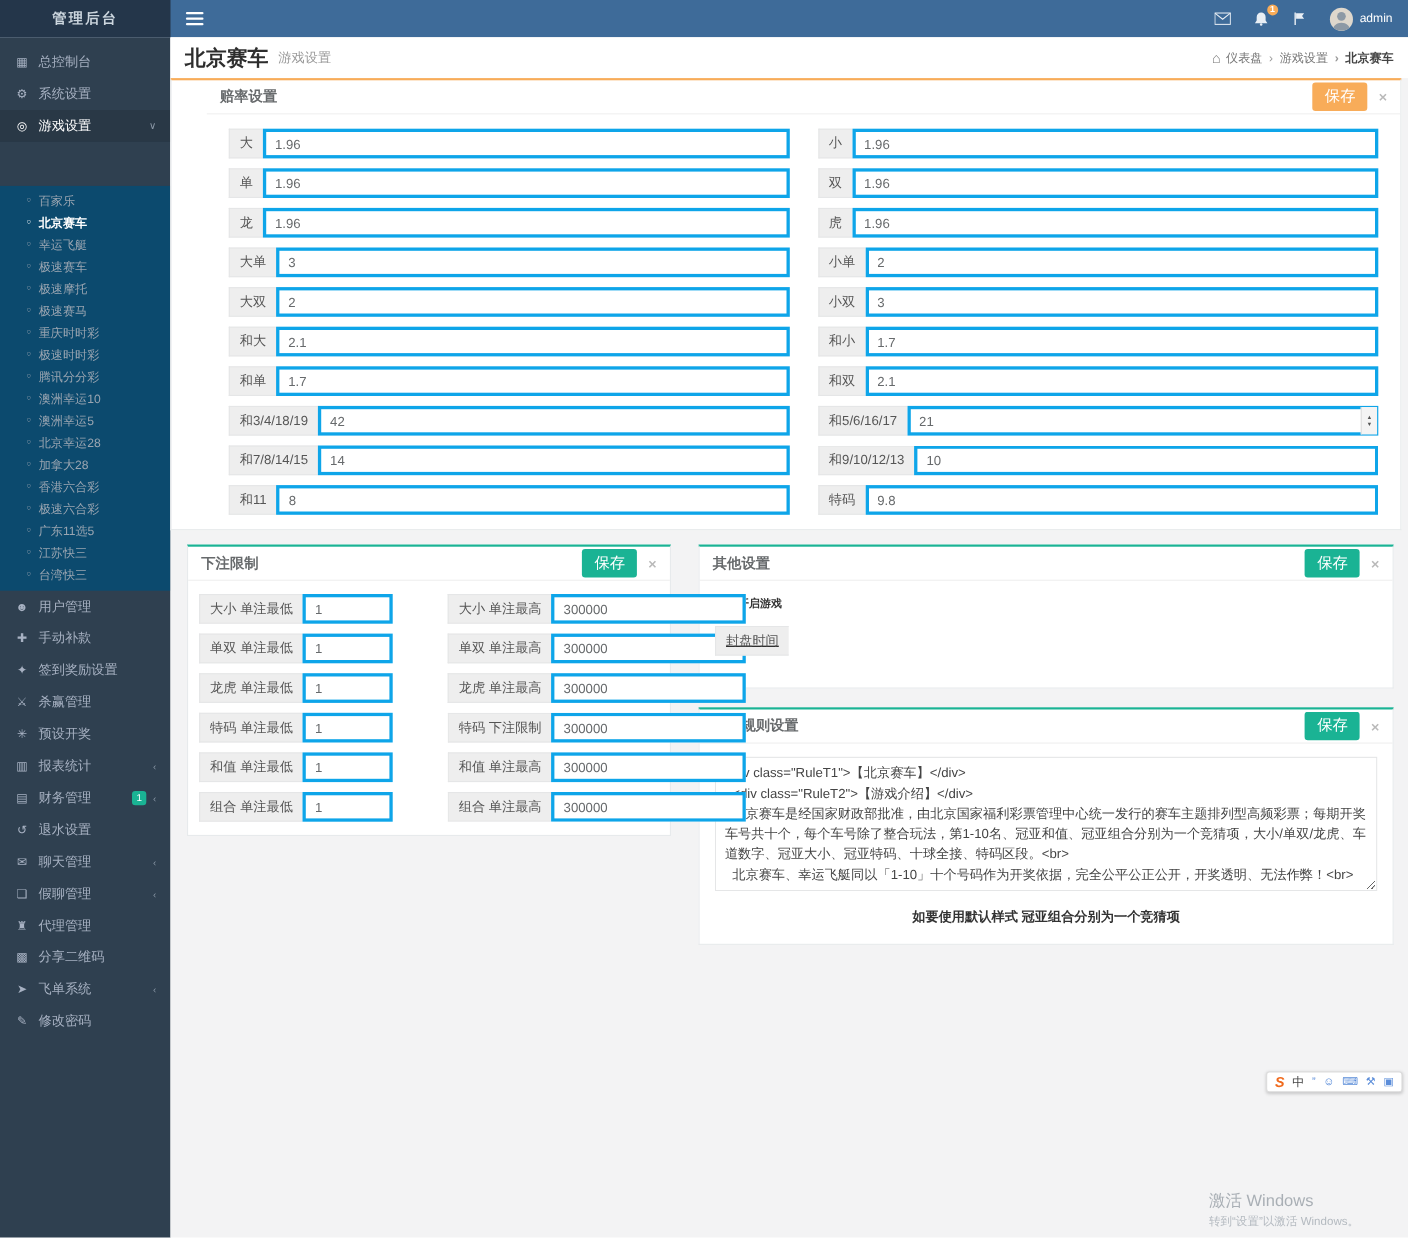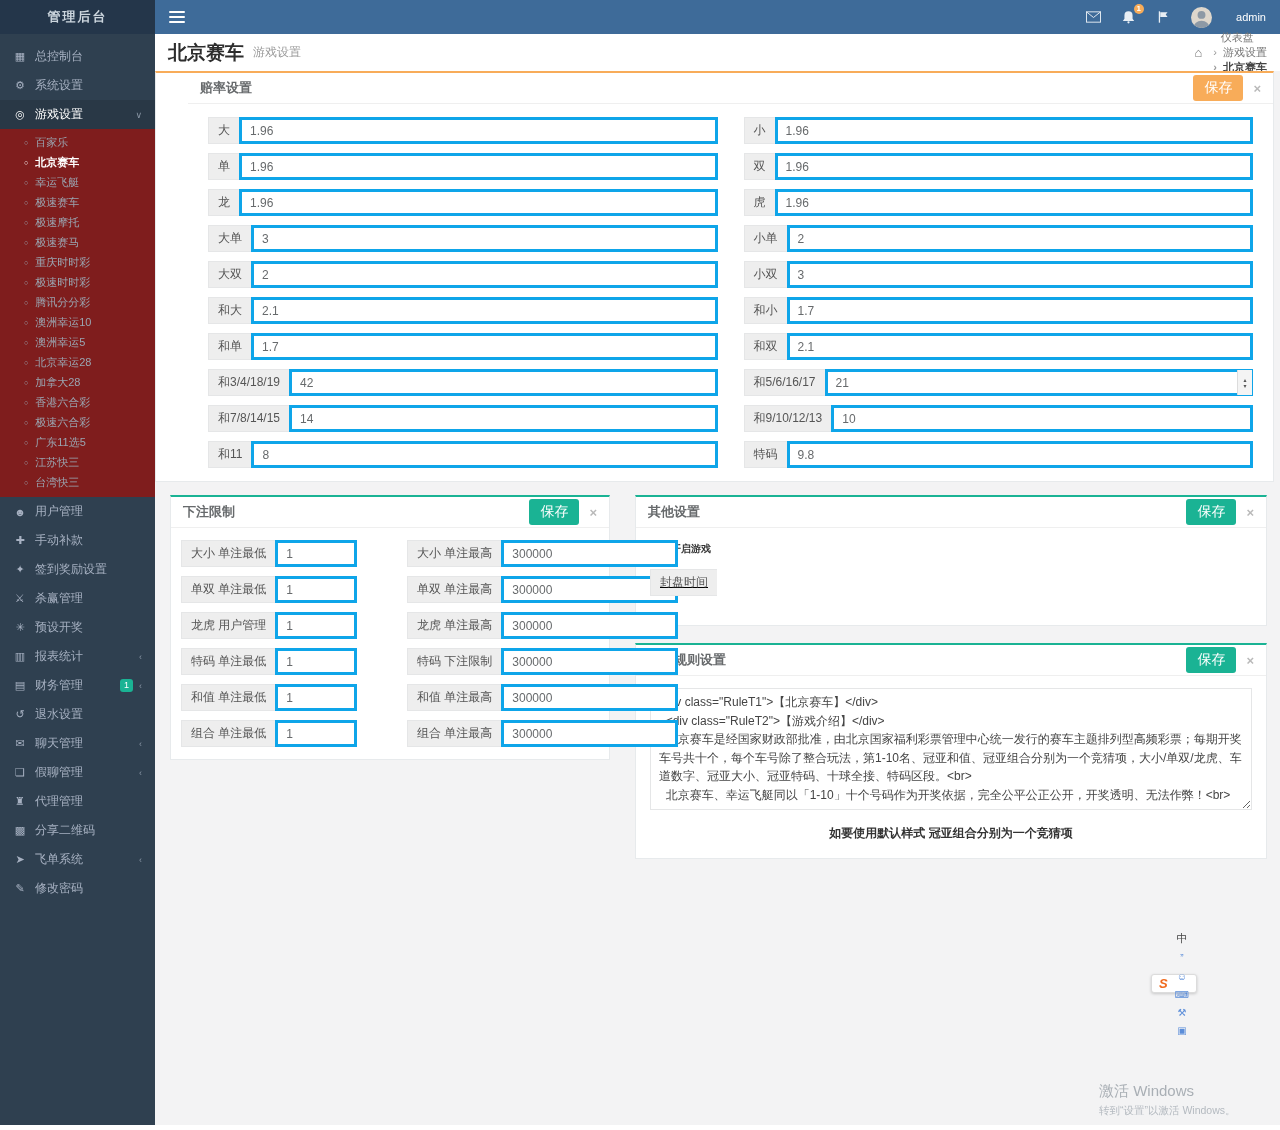--- a/index.html
+++ b/index.html
@@ -8,50 +8,50 @@
 
   
   .topbar { height:34px; display:flex; background:#3e6b99; }
   .brand { width:155px; background:#24364a; color:#ccd6de; font-size:13px; font-weight:bold; letter-spacing:2px; display:flex; align-items:center; justify-content:center; }
   .topbar-rest { flex:1; display:flex; align-items:center; padding:0 14px; }
   .hamburger { width:16px; display:flex; flex-direction:column; gap:3px; cursor:pointer; }
   .hamburger span { display:block; height:2px; background:#fff; border-radius:1px; }
   .top-icons { margin-left:auto; display:flex; align-items:center; gap:20px; }
   .top-ico { width:15px; height:15px; cursor:pointer; position:relative; display:flex; align-items:center; justify-content:center; }
   .badge-dot { position:absolute; top:-6px; right:-8px; background:#f8ac59; color:#fff; font-size:8px; line-height:10px; padding:0 3px; border-radius:5px; font-weight:bold; }
-  .admin-wrap { display:flex; align-items:center; gap:24px; cursor:pointer; }
+  .admin-wrap { display:flex; align-items:center; gap:6px; cursor:pointer; }
   .avatar { width:21px; height:21px; border-radius:50%; background:#ded7cc; overflow:hidden; }
   .admin-name { color:#fff; font-size:11px; }
 
   
   .layout { display:flex; height:1091px; }
 
   
   .sidebar { width:155px; background:#2f4050; padding-top:8px; flex-shrink:0; overflow:hidden; }
   .s-item { height:29px; display:flex; align-items:center; gap:8px; padding:0 13px; font-size:12px; color:#a7b1c2; cursor:pointer; white-space:nowrap; }
   .s-ico { width:14px; font-size:11px; text-align:center; flex-shrink:0; }
   .s-right { margin-left:auto; display:flex; align-items:center; gap:6px; }
   .s-chev { font-size:9px; color:#8b98a7; }
   .s-chev:empty { display:none; }
   .s-badge { background:#1ab394; color:#fff; font-size:9px; line-height:13px; padding:0 4px; border-radius:3px; }
   .s-badge:empty { display:none; }
   .game-parent { color:#fff; background:#293846; }
-  .submenu { background:#7f1d1d; padding:3px 0 5px; }
+  .submenu { background:#0c4a6e; padding:3px 0 5px;margin-top:40px; }
   .sub-item { height:20px; display:flex; align-items:center; gap:7px; padding:0 10px 0 24px; font-size:11px; color:#9aa5b1; cursor:pointer; white-space:nowrap; }
   .sub-dot { font-size:7px; }
   .sub-item[data-active="true"] { color:#fff; font-weight:bold; }
 
   
   .content { flex:1; min-width:0; background:#f3f3f4; display:flex; flex-direction:column; }
   .page-header { background:#fff; height:37px; display:flex; align-items:center; padding:0 13px; }
   .page-title { font-size:19px; font-weight:bold; color:#2d2d2d; }
   .page-subtitle { margin-left:9px; font-size:12px; color:#9a9a9a; }
   .crumb-area { margin-left:auto; display:flex; align-items:center; font-size:11px; color:#777; }
   .home-ico { font-size:13px; margin-right:5px; color:#777; }
-  .crumbs { display:flex; align-items:center;flex-direction:column; }
+  .crumbs { display:flex; align-items:center; }
   .crumb { cursor:pointer; }
   .crumb::before { content:"›"; margin:0 6px; color:#999; }
   .crumb:first-of-type::before { content:none; }
   .crumb:last-of-type { color:#444; font-weight:bold; }
 
   
   .panel { background:#fff; border:1px solid #e7eaec; border-top:2px solid #1ab394; }
   .panel.orange { border-top-color:#f8ac59;padding-left:32px; }
   .panel-header { height:31px; display:flex; align-items:center; padding:0 12px; border-bottom:1px solid #efefef; }
   .panel-title { font-size:13px; font-weight:bold; color:#676a6c; }
@@ -557,21 +557,21 @@
                 <span class="addon">大小 单注最低</span>
                 <input class="txt" type="text" value="1" style="">
               </div>
 
               <div class="igroup">
                 <span class="addon">单双 单注最低</span>
                 <input class="txt" type="text" value="1" style="">
               </div>
 
               <div class="igroup">
-                <span class="addon">龙虎 用户管理</span>
+                <span class="addon">龙虎 单注最低</span>
                 <input class="txt" type="text" value="1" style="">
               </div>
 
               <div class="igroup">
                 <span class="addon">特码 单注最低</span>
                 <input class="txt" type="text" value="1" style="">
               </div>
 
               <div class="igroup">
                 <span class="addon">和值 单注最低</span>

